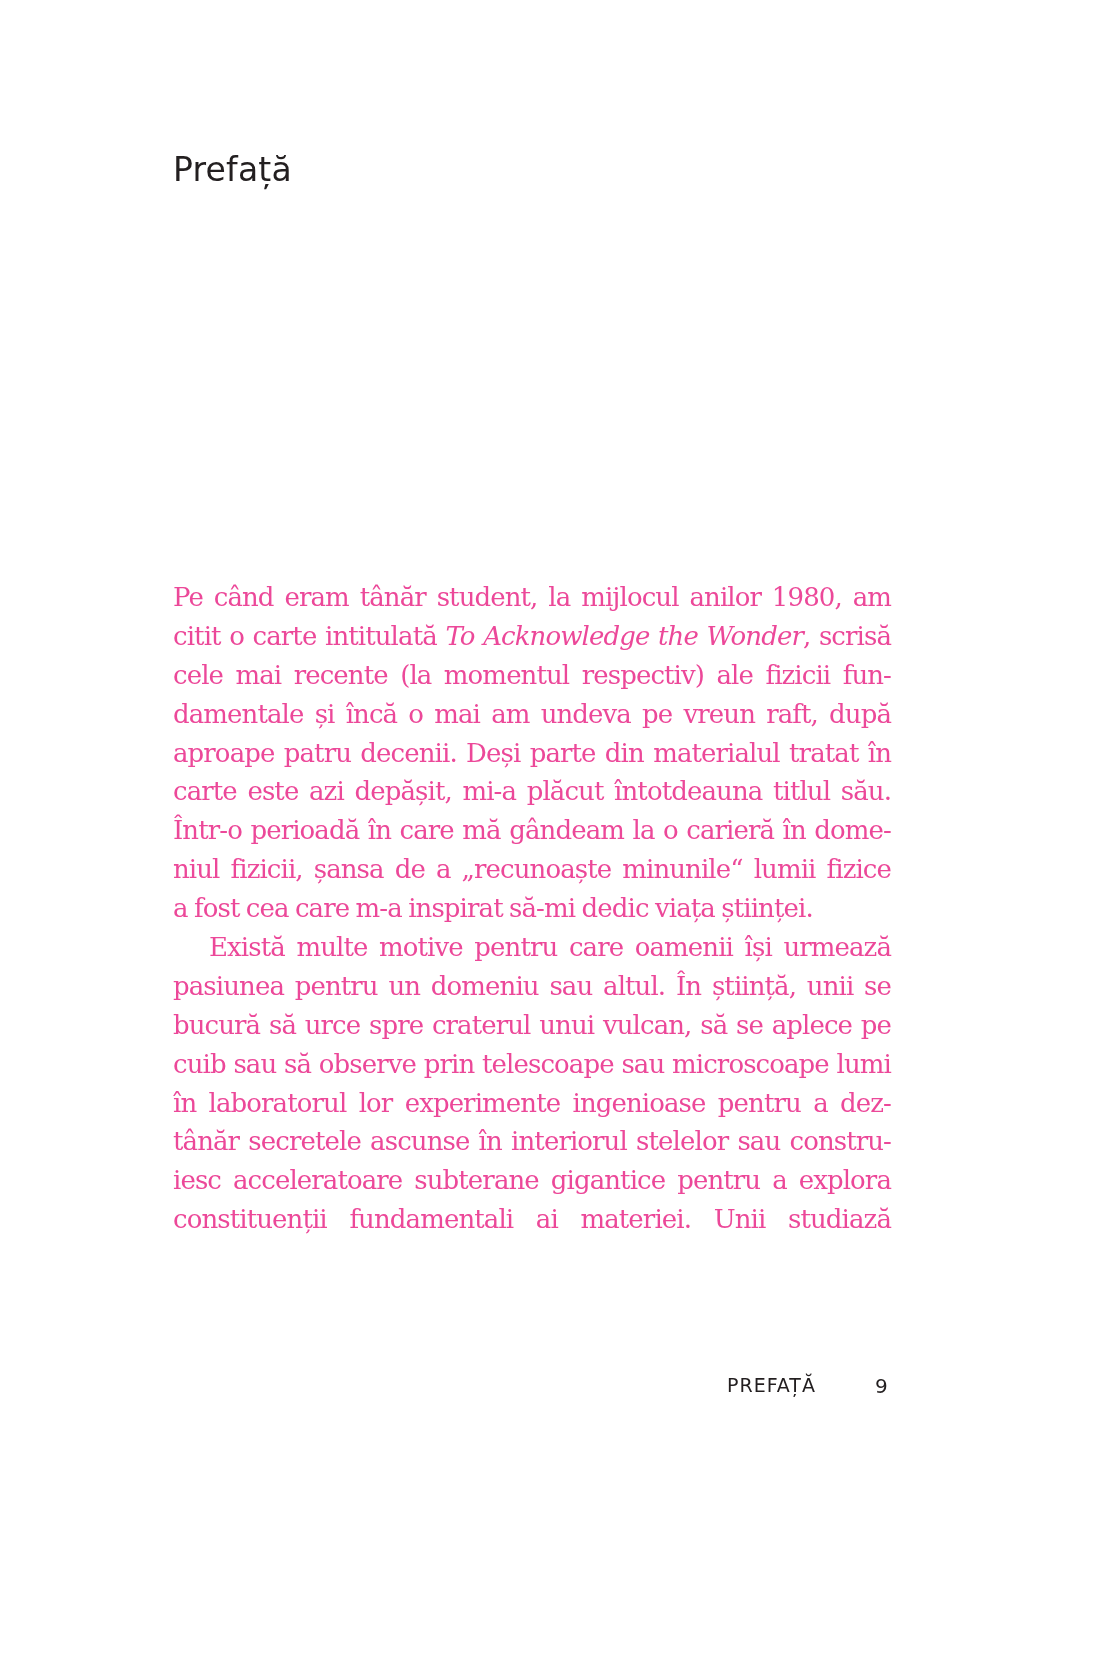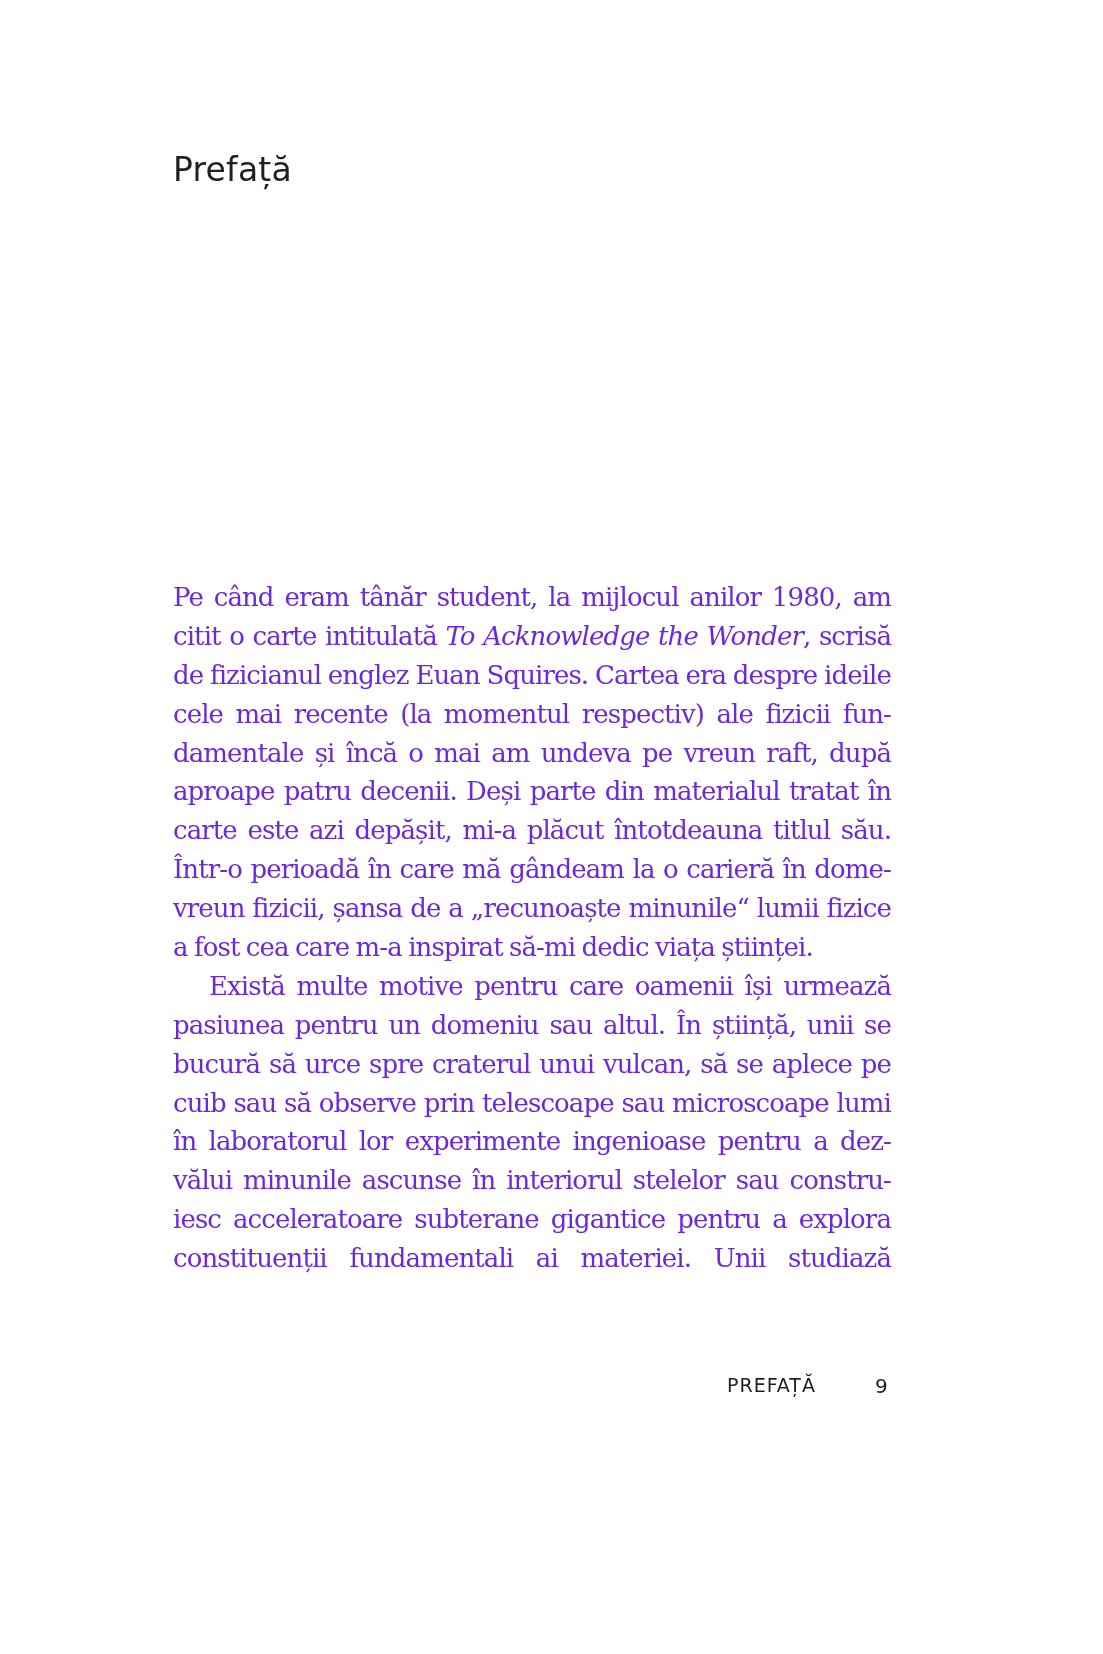--- a/index.html
+++ b/index.html
@@ -26,21 +26,21 @@
       margin: 0;
     }
     .body-text {
       position: absolute;
       left: 173px;
       top: 578px;
       width: 718px;
       font-family: "DejaVu Serif", serif;
       font-size: 26px;
       line-height: 38.9px;
-      color: #6d28d9;
+      color: #ec4899;
     }
     .line {
       display: block;
       white-space: nowrap;
       text-align: justify;
       text-align-last: justify;
       height: 38.9px;
       letter-spacing: -0.9px;
       word-spacing: -1px;
     }
@@ -78,36 +78,35 @@
   </style>
 </head>
 <body>
 
 <h1 class="page-title">Prefață</h1>
 
 <div class="body-text" id="body-text">
     <div>
       <span class="line"><span>Pe când eram tânăr student, la mijlocul anilor 1980, am</span></span>
       <span class="line"><span>citit o carte intitulată </span><span class="italic">To Acknowledge the Wonder</span><span>, scrisă</span></span>
-      <span class="line"><span>de fizicianul englez Euan Squires. Cartea era despre ideile</span></span>
       <span class="line"><span>cele mai recente (la momentul respectiv) ale fizicii fun-</span></span>
       <span class="line"><span>damentale și încă o mai am undeva pe vreun raft, după</span></span>
       <span class="line"><span>aproape patru decenii. Deși parte din materialul tratat în</span></span>
       <span class="line"><span>carte este azi depășit, mi-a plăcut întotdeauna titlul său.</span></span>
       <span class="line"><span>Într-o perioadă în care mă gândeam la o carieră în dome-</span></span>
-      <span class="line"><span>vreun fizicii, șansa de a „recunoaște minunile“ lumii fizice</span></span>
+      <span class="line"><span>niul fizicii, șansa de a „recunoaște minunile“ lumii fizice</span></span>
       <span class="line last"><span>a fost cea care m-a inspirat să-mi dedic viața științei.</span></span>
     </div>
     <div>
       <span class="line indent"><span>Există multe motive pentru care oamenii își urmează</span></span>
       <span class="line"><span>pasiunea pentru un domeniu sau altul. În știință, unii se</span></span>
       <span class="line"><span>bucură să urce spre craterul unui vulcan, să se aplece pe</span></span>
       <span class="line"><span>cuib sau să observe prin telescoape sau microscoape lumi</span></span>
       <span class="line"><span>în laboratorul lor experimente ingenioase pentru a dez-</span></span>
-      <span class="line"><span>vălui minunile ascunse în interiorul stelelor sau constru-</span></span>
+      <span class="line"><span>tânăr secretele ascunse în interiorul stelelor sau constru-</span></span>
       <span class="line"><span>iesc acceleratoare subterane gigantice pentru a explora</span></span>
       <span class="line"><span>constituenții fundamentali ai materiei. Unii studiază</span></span>
     </div>
   </div>
 
 <div class="footer">
   <span class="running-head">PREFAȚĂ</span>
   <span class="page-number">9</span>
 </div>
 

